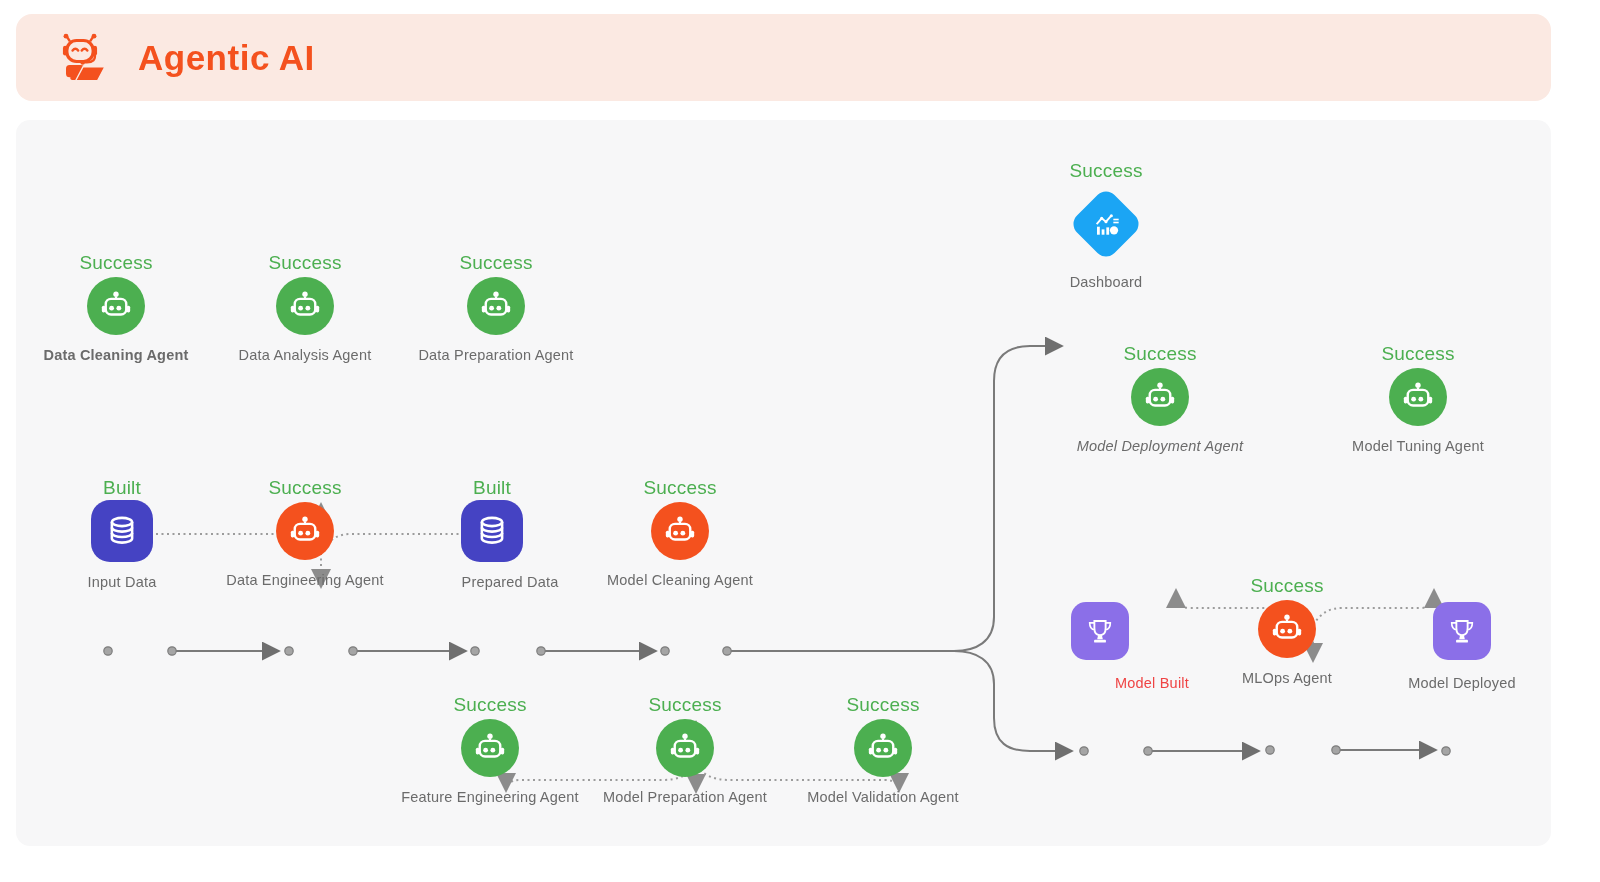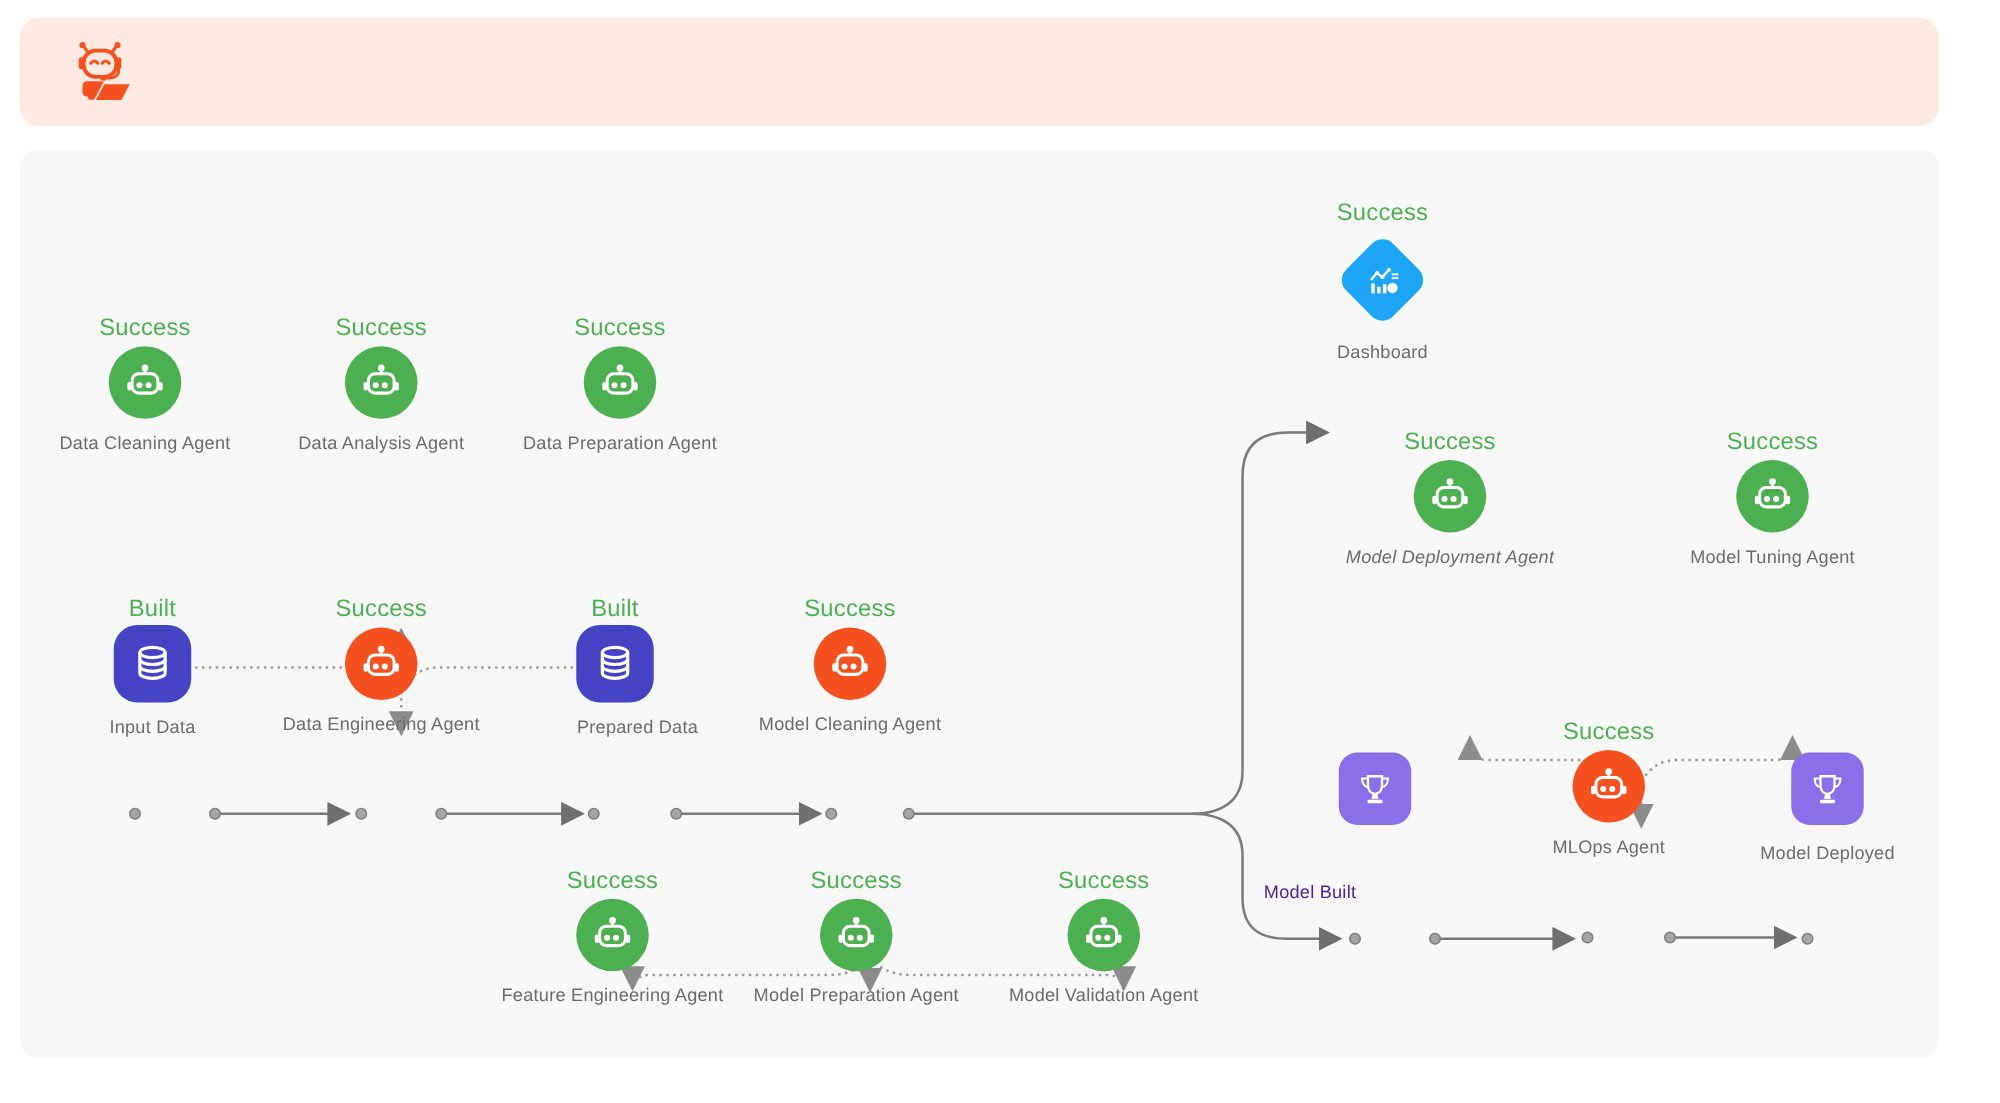--- a/index.html
+++ b/index.html
@@ -78,20 +78,21 @@
       <rect x="21" y="49" width="12" height="8" rx="2" fill="currentColor"></rect>
       <path d="M27 58 h25 l8.5 -16 h-25 z" fill="currentColor" stroke="#fbe9e2" stroke-width="1.6"></path>
     </symbol>
   </defs>
 </svg>
 
 <div class="header" style="background: rgb(251, 233, 226);">
   <svg class="logo" style="color: rgb(244, 81, 30);">
       <use href="#sym-robot-laptop-icon"></use>
     </svg>
+  <h1 class="app-title" style="color: rgb(244, 81, 30);">Agentic AI</h1>
 </div>
 
 <div class="canvas" style="background: rgb(247, 247, 248);">
   <svg class="edges" viewBox="0 0 1600 882">
     <defs>
       <marker id="arr" viewBox="0 0 10 10" refX="9" refY="5" markerWidth="9.5" markerHeight="9.5" orient="auto-start-reverse">
         <path d="M0 0 L10 5 L0 10 z" fill="#6f6f6f"></path>
       </marker>
       <marker id="arrd" viewBox="0 0 10 10" refX="9" refY="5" markerWidth="10" markerHeight="10" orient="auto-start-reverse">
         <path d="M0 0 L10 5 L0 10 z" fill="#8c8c8c"></path>
@@ -139,21 +140,21 @@
     </g>
   </svg>
 </div>
 
 <div class="status-label" style="left: 116px; top: 252px; color: rgb(76, 175, 80);">Success</div>
 <div class="node-shape circle" style="left: 116px; top: 306px; background: rgb(76, 175, 80);">
     <svg width="34" height="34" style="color:#ffffff">
       <use href="#sym-robot-icon"></use>
     </svg>
   </div>
-<div class="node-label" style="left: 116px; top: 347px; color: rgb(107, 107, 107);">Data Cleaning Agent</div>
+<div class="node-label" style="left: 116px; top: 347px; color: rgb(107, 107, 107); font-weight: bold;">Data Cleaning Agent</div>
 <div class="status-label" style="left: 305px; top: 252px; color: rgb(76, 175, 80);">Success</div>
 <div class="node-shape circle" style="left: 305px; top: 306px; background: rgb(76, 175, 80);">
     <svg width="34" height="34" style="color:#ffffff">
       <use href="#sym-robot-icon"></use>
     </svg>
   </div>
 <div class="node-label" style="left: 305px; top: 347px; color: rgb(107, 107, 107);">Data Analysis Agent</div>
 <div class="status-label" style="left: 496px; top: 252px; color: rgb(76, 175, 80);">Success</div>
 <div class="node-shape circle" style="left: 496px; top: 306px; background: rgb(76, 175, 80);">
     <svg width="34" height="34" style="color:#ffffff">
@@ -208,21 +209,21 @@
     <svg width="34" height="34" style="color:#ffffff">
       <use href="#sym-robot-icon"></use>
     </svg>
   </div>
 <div class="node-label" style="left: 1418px; top: 438px; color: rgb(107, 107, 107);">Model Tuning Agent</div>
 <div class="node-shape trophy" style="left: 1100px; top: 631px; background: rgb(139, 111, 232);">
     <svg width="30" height="30" style="color:#ffffff">
       <use href="#sym-trophy-icon"></use>
     </svg>
   </div>
-<div class="node-label" style="left: 1048px; top: 675px; color: #4c1d95; margin-top: 31px;">Model Built</div>
+<div class="node-label" style="left: 1152px; top: 675px; color: #ef4444;">Model Built</div>
 <div class="status-label" style="left: 1287px; top: 575px; color: rgb(76, 175, 80);">Success</div>
 <div class="node-shape circle" style="left: 1287px; top: 629px; background: rgb(244, 81, 30);">
     <svg width="34" height="34" style="color:#ffffff">
       <use href="#sym-robot-icon"></use>
     </svg>
   </div>
 <div class="node-label" style="left: 1287px; top: 670px; color: rgb(107, 107, 107);">MLOps Agent</div>
 <div class="node-shape trophy" style="left: 1462px; top: 631px; background: rgb(139, 111, 232);">
     <svg width="30" height="30" style="color:#ffffff">
       <use href="#sym-trophy-icon"></use>

